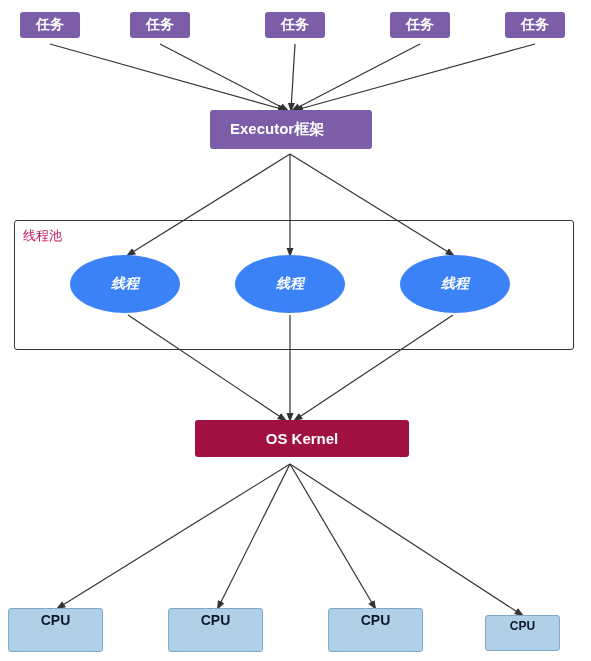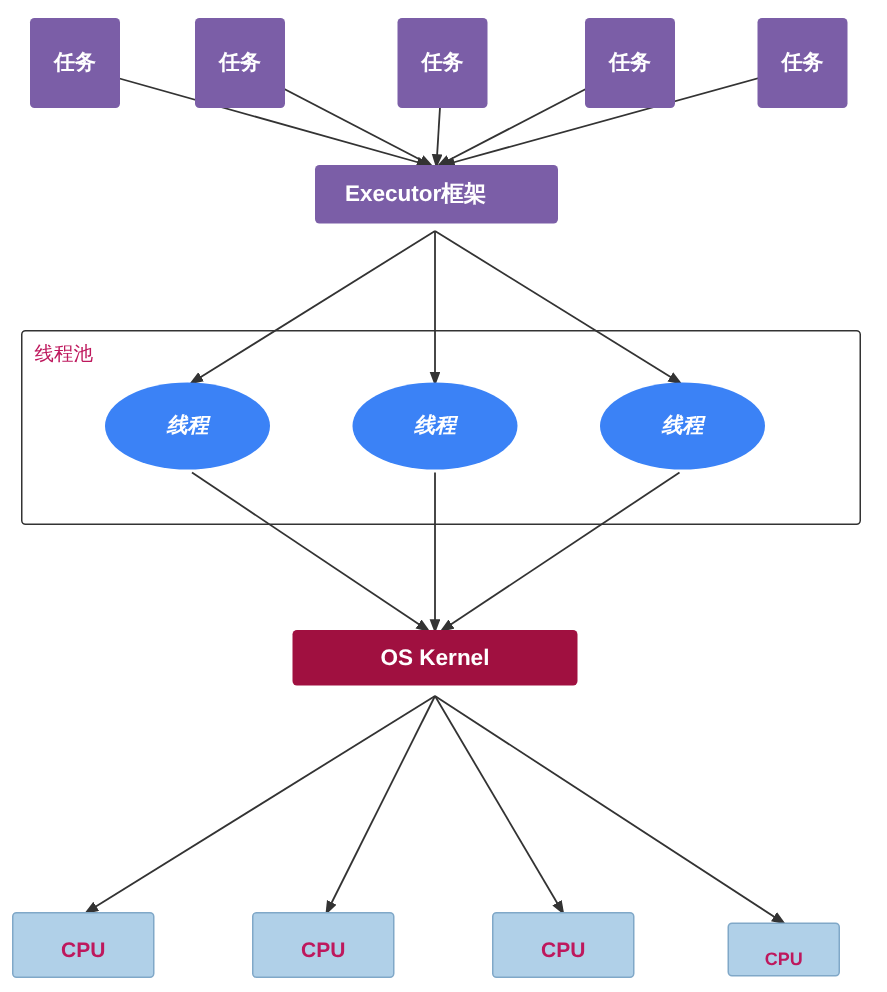--- a/index.html
+++ b/index.html
@@ -23,21 +23,21 @@
       height: 661px;
       pointer-events: none;
     }
     
     .task-box {
       position: absolute;
       background: #7B5EA7;
       color: #fff;
       font-size: 14px;
       font-weight: bold;
-      padding: 21px 14px;
+      padding: 4px 14px;
       border-radius: 3px;
       text-align: center;
     }
     
     .executor-box {
       position: absolute;
       background: #7B5EA7;
       color: #fff;
       font-size: 15px;
       font-weight: bold;
@@ -78,24 +78,24 @@
       font-size: 15px;
       font-weight: bold;
       padding: 10px 20px;
       border-radius: 3px;
       text-align: center;
     }
     
     .cpu-box {
       position: absolute;
       background: #B0D0E8;
-      color: #be185d;
+      color: #0f172a;
       font-size: 14px;
       font-weight: bold;
-      padding: 16px 14px;
+      padding: 3px 14px;
       border-radius: 3px;
       text-align: center;
       border: 1px solid #80A8C8;
     }
   </style>
 </head>
 <body>
 
 <div class="diagram">
 
@@ -146,19 +146,19 @@
   <div class="executor-box" style="left:210px;top:110px;width:162px;">Executor框架</div>
 
   <div class="thread-pool" style="left:14px;top:220px;width:560px;height:130px;">
     <span class="thread-pool-label" style="left:8px;top:6px;">线程池</span>
   </div>
 
   <div class="thread-ellipse" style="left:70px;top:255px;width:110px;height:58px;">线程</div>
   <div class="thread-ellipse" style="left:235px;top:255px;width:110px;height:58px;">线程</div>
   <div class="thread-ellipse" style="left:400px;top:255px;width:110px;height:58px;">线程</div>
 
-  <div class="kernel-box" style="left:195px;top:420px;width:190px;">OS Kernel</div>
+  <div class="kernel-box" style="left:195px;top:420px;width:214px;">OS Kernel</div>
 
   <div class="cpu-box" style="left:8px;top:608px;width:95px;height:44px;">CPU</div>
   <div class="cpu-box" style="left:168px;top:608px;width:95px;height:44px;">CPU</div>
   <div class="cpu-box" style="left:328px;top:608px;width:95px;height:44px;">CPU</div>
   <div class="cpu-box" style="left:485px;top:615px;width:75px;height:36px;font-size:12px;">CPU</div>
 </div>
 
 </body></html>

